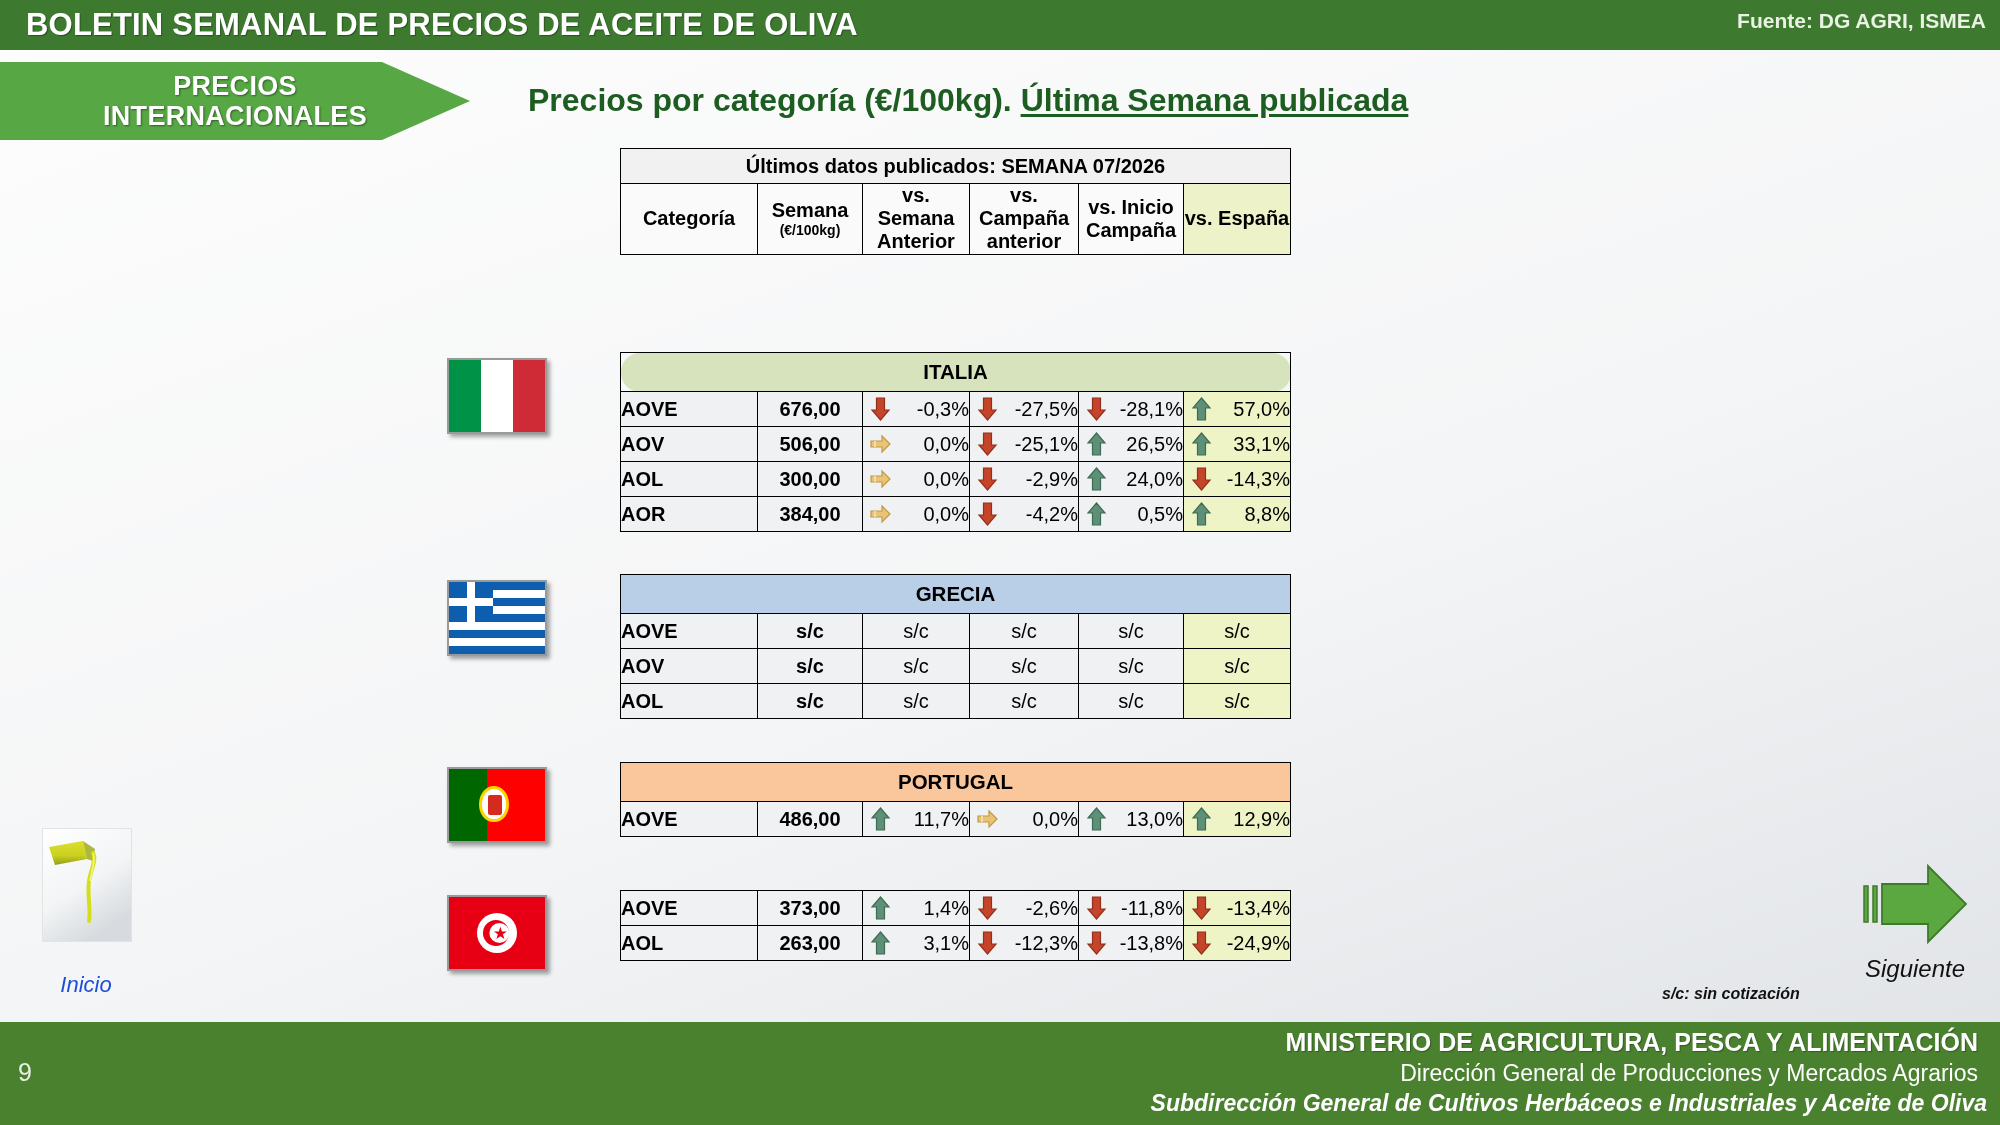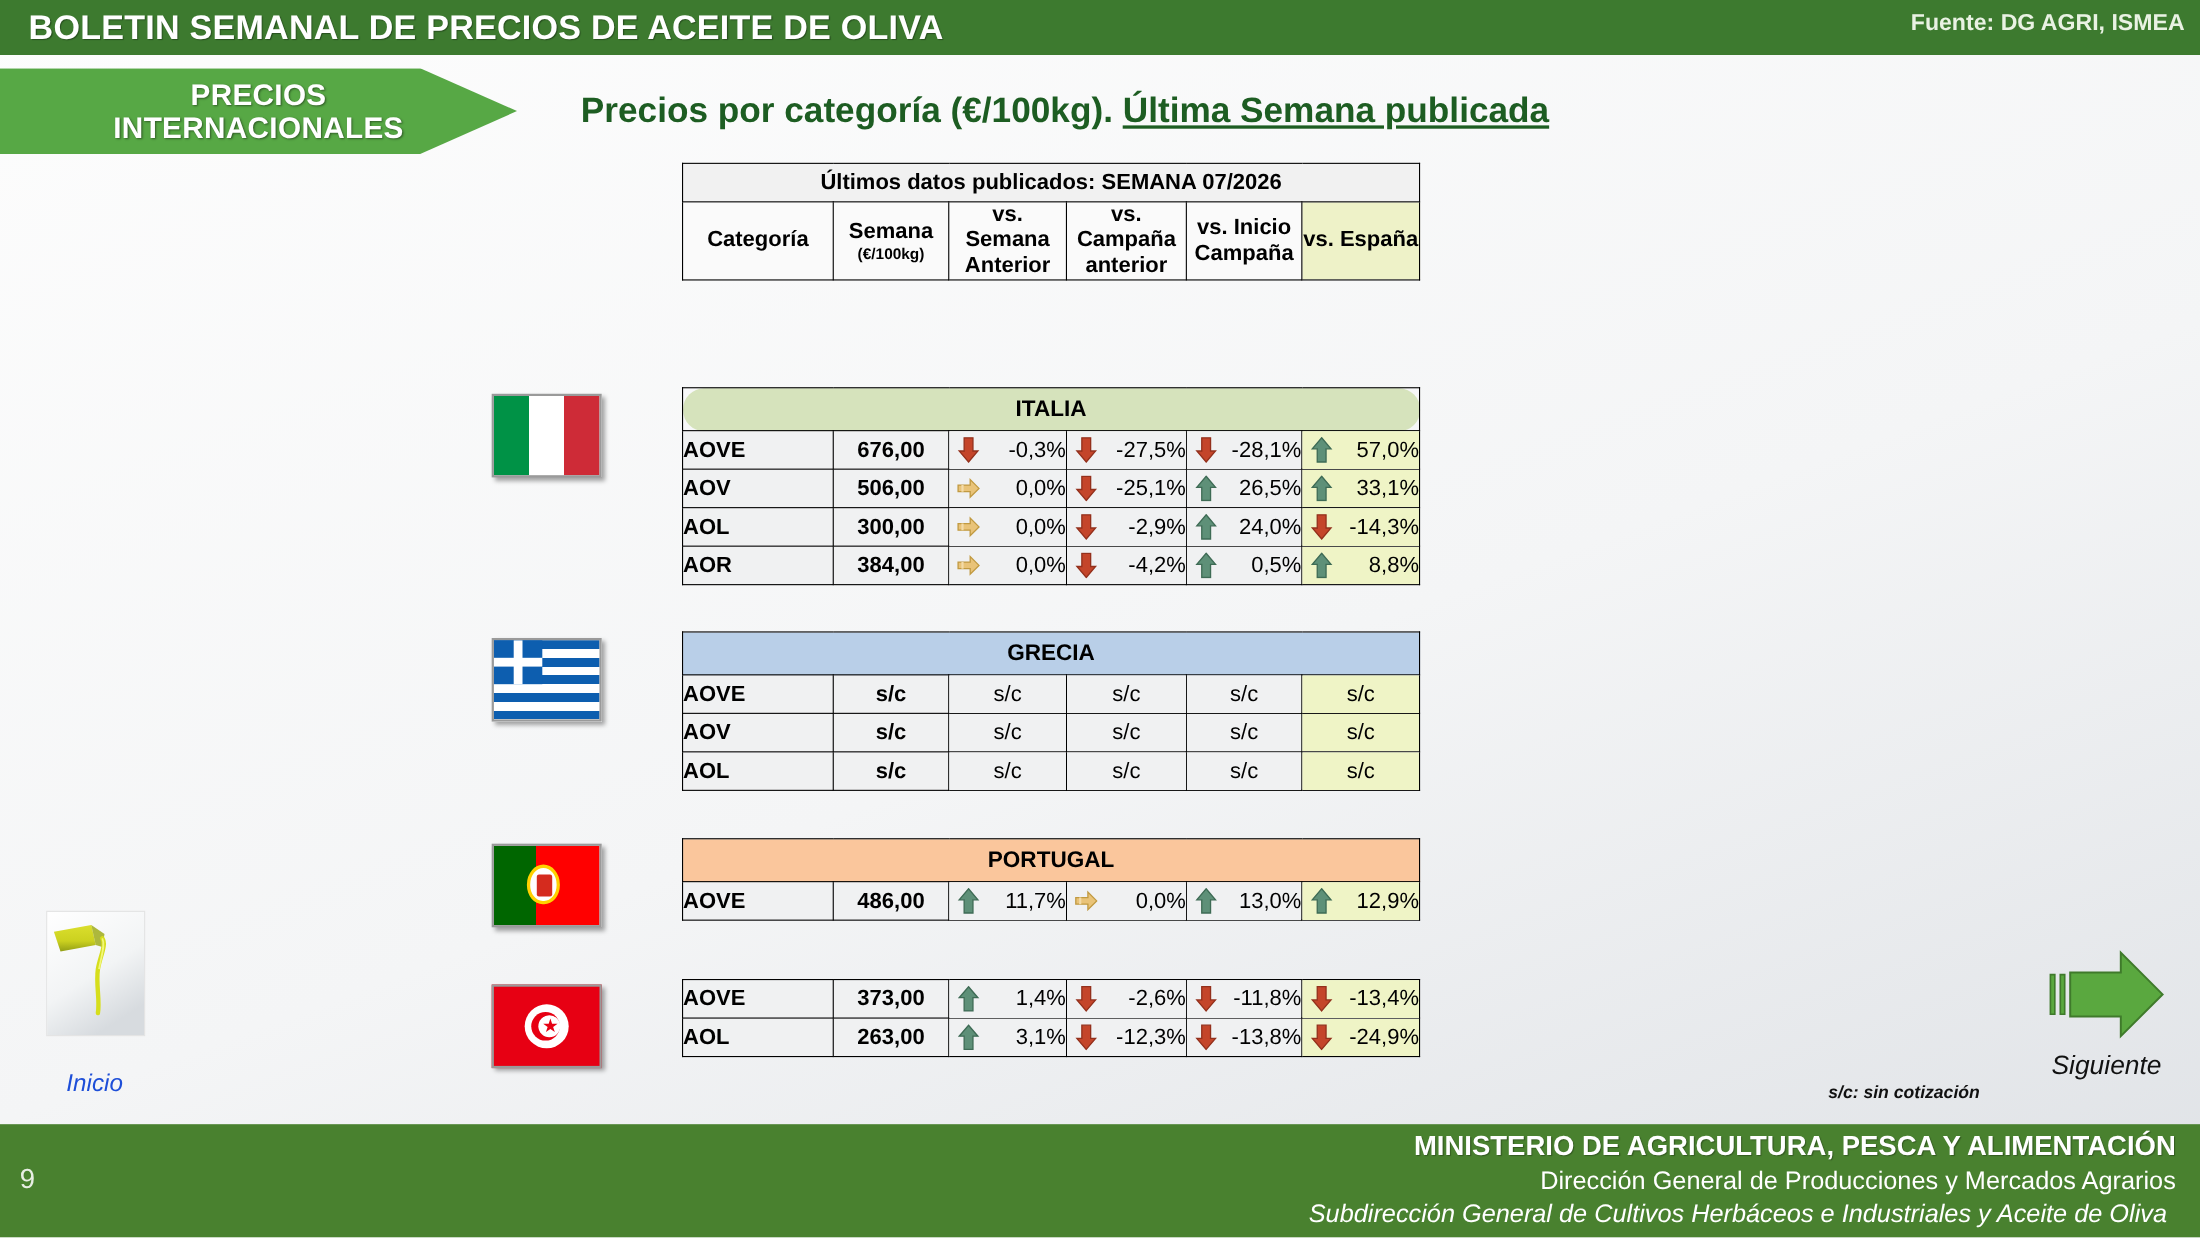--- a/index.html
+++ b/index.html
@@ -177,22 +177,22 @@
   #footer-l1{
     position:absolute;right:22px;top:6px;
     font-size:25px;font-weight:bold;color:#ffffff;
     text-shadow:1px 1px 1px rgba(0,0,0,.3);white-space:nowrap;
   }
   #footer-l2{
     position:absolute;right:22px;top:38px;
     font-size:23px;color:#ffffff;white-space:nowrap;
   }
   #footer-l3{
-    position:absolute;right:30px;top:68px;
-    font-size:23px;font-style:italic;color:#ffffff;white-space:nowrap;
+    position:absolute;right:13px;top:68px;
+    font-size:23px;font-style:italic;color:#ffffff;white-space:nowrap;font-weight:bold;
   }
   #page-num{
     position:absolute;left:18px;top:1058px;
     font-size:25px;color:#e8eee4;
   }
 </style>
 </head>
 <body>
 
 <div id="topbar">

